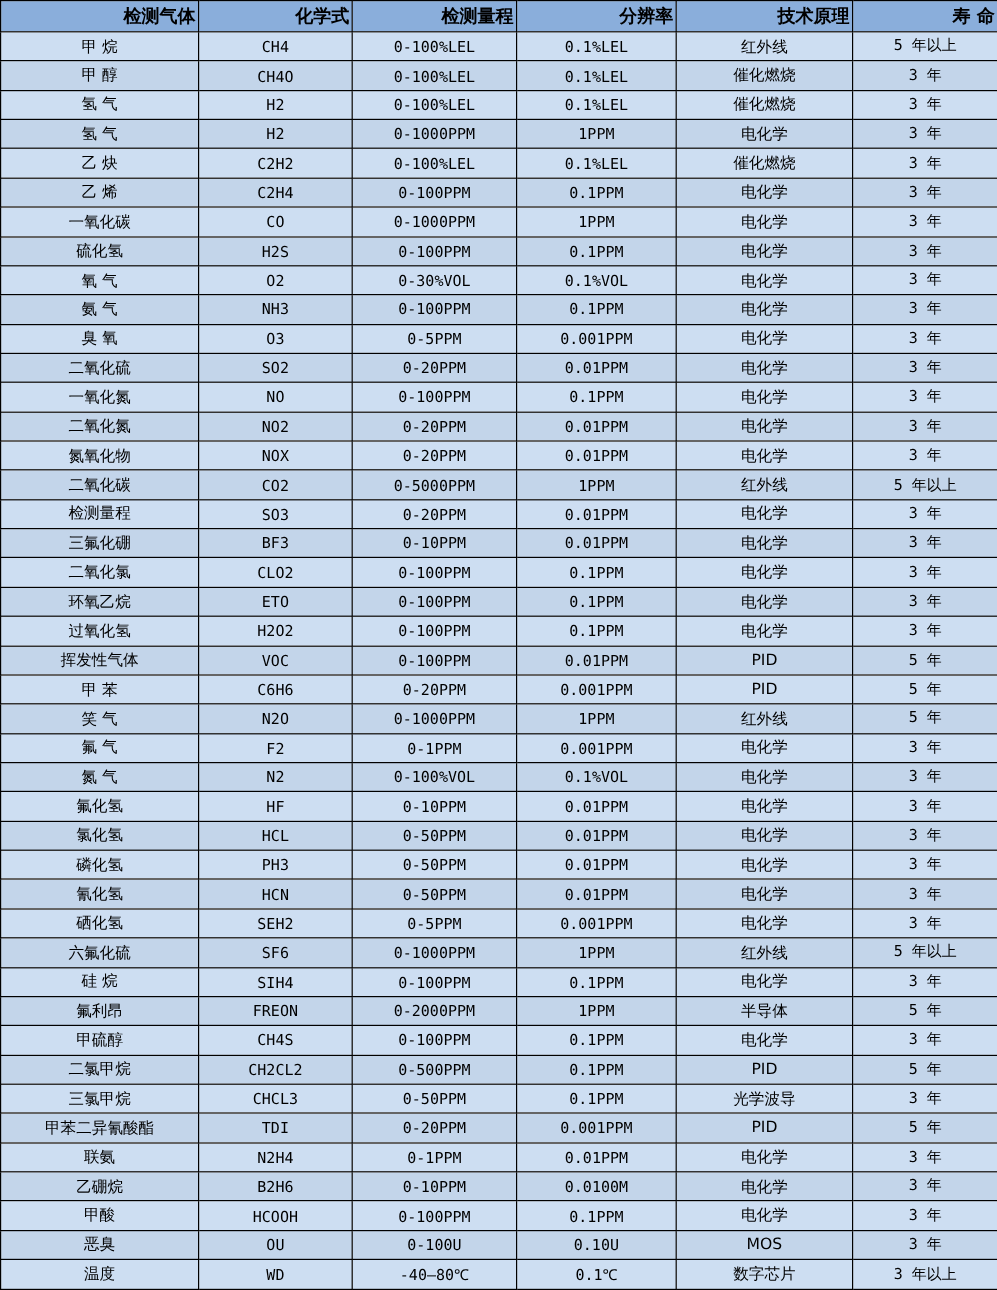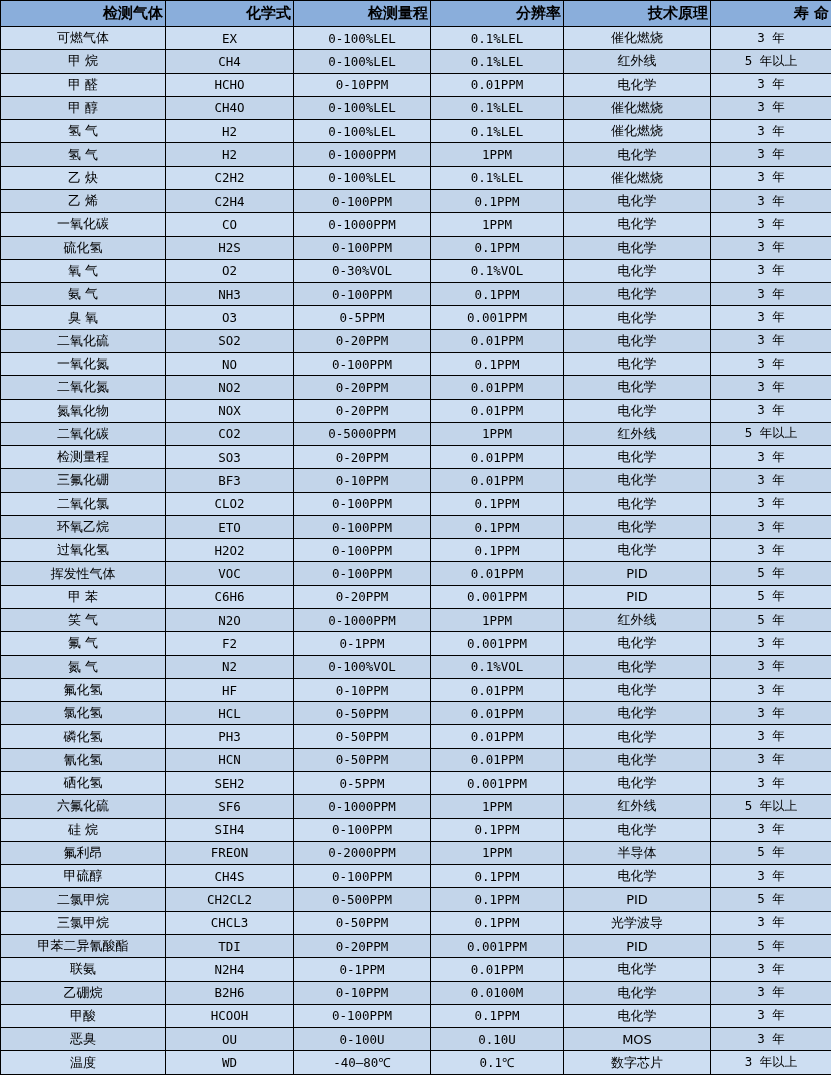--- a/index.html
+++ b/index.html
@@ -59,44 +59,28 @@
         <th>检测气体</th>
         <th>化学式</th>
         <th>检测量程</th>
         <th>分辨率</th>
         <th>技术原理</th>
         <th>寿 命</th>
       </tr>
   </thead>
   <tbody>
       <tr>
-        <td class="gas-name">可燃气体</td>
-        <td>EX</td>
-        <td>0-100%LEL</td>
-        <td>0.1%LEL</td>
-        <td class="gas-name">催化燃烧</td>
-        <td>3 年</td>
-      </tr>
-      <tr>
         <td class="gas-name">甲 烷</td>
         <td>CH4</td>
         <td>0-100%LEL</td>
         <td>0.1%LEL</td>
         <td class="gas-name">红外线</td>
         <td>5 年以上</td>
       </tr>
       <tr>
-        <td class="gas-name">甲 醛</td>
-        <td>HCHO</td>
-        <td>0-10PPM</td>
-        <td>0.01PPM</td>
-        <td class="gas-name">电化学</td>
-        <td>3 年</td>
-      </tr>
-      <tr>
         <td class="gas-name">甲 醇</td>
         <td>CH4O</td>
         <td>0-100%LEL</td>
         <td>0.1%LEL</td>
         <td class="gas-name">催化燃烧</td>
         <td>3 年</td>
       </tr>
       <tr>
         <td class="gas-name">氢 气</td>
         <td>H2</td>

